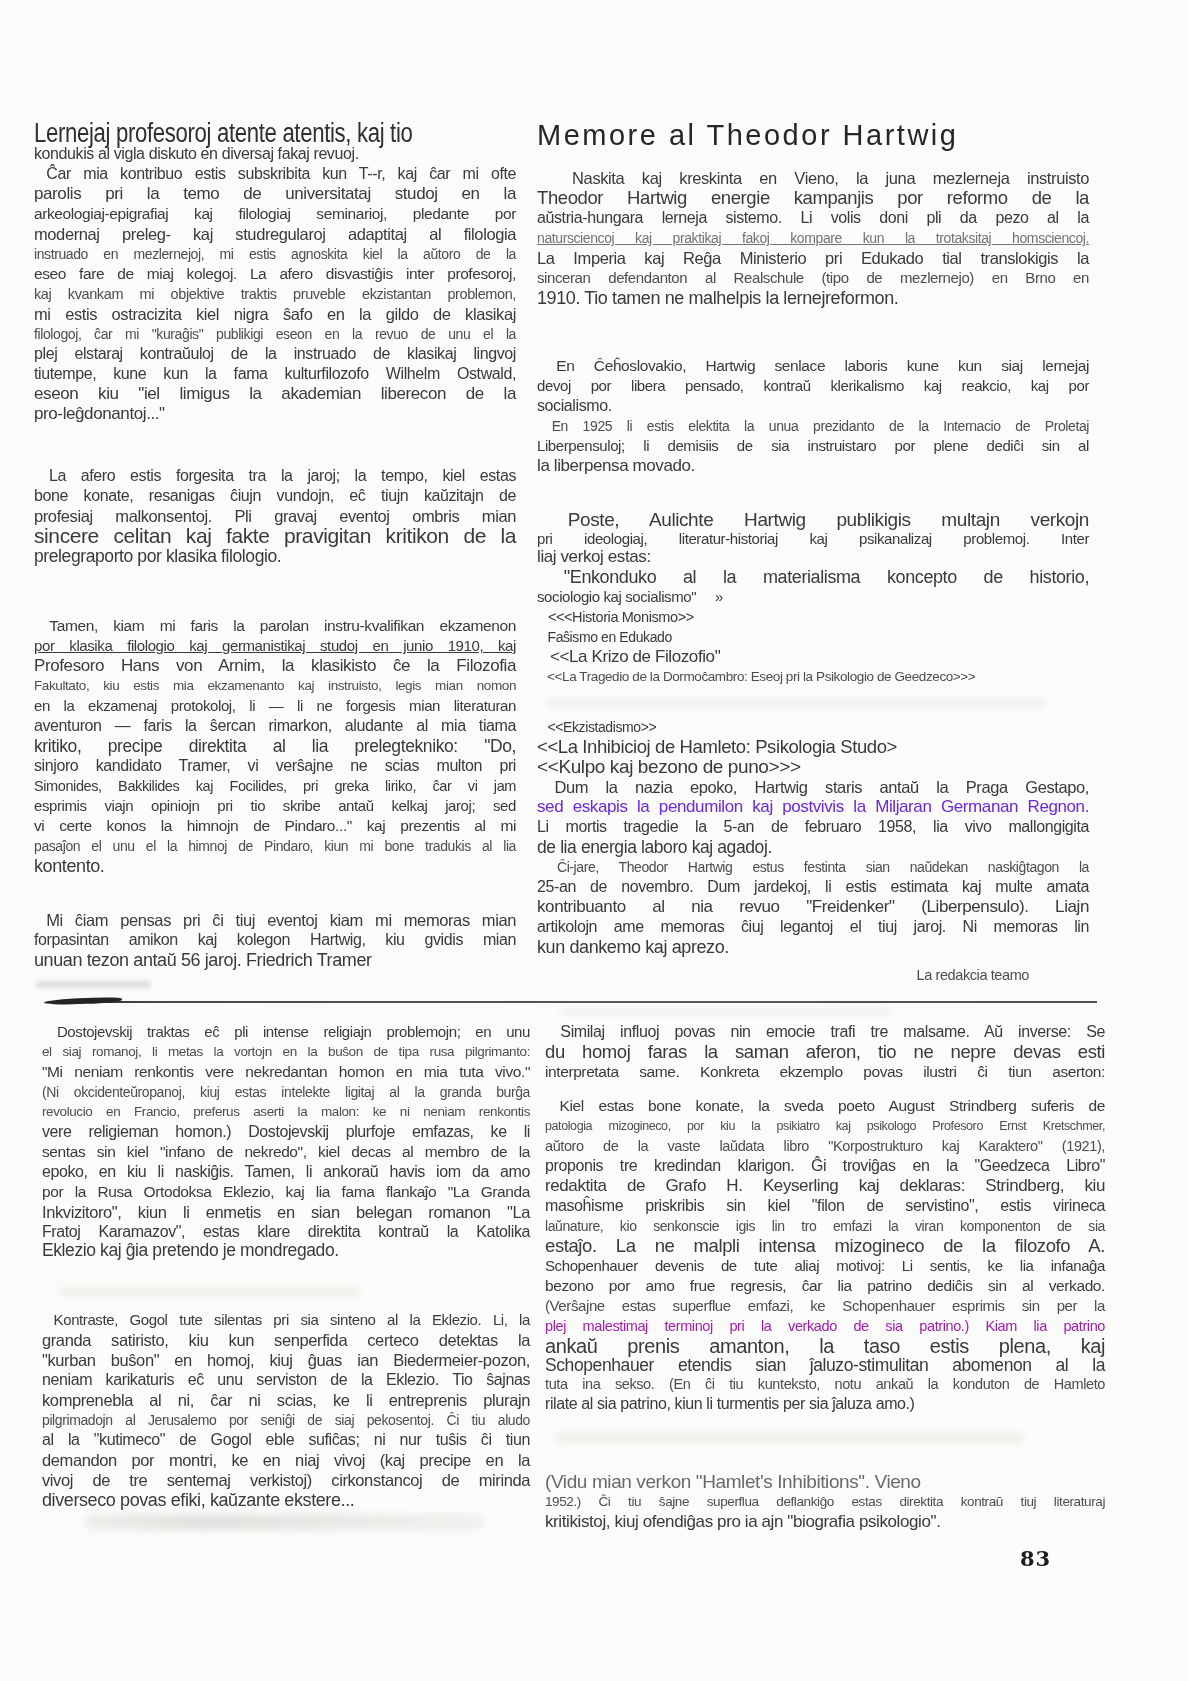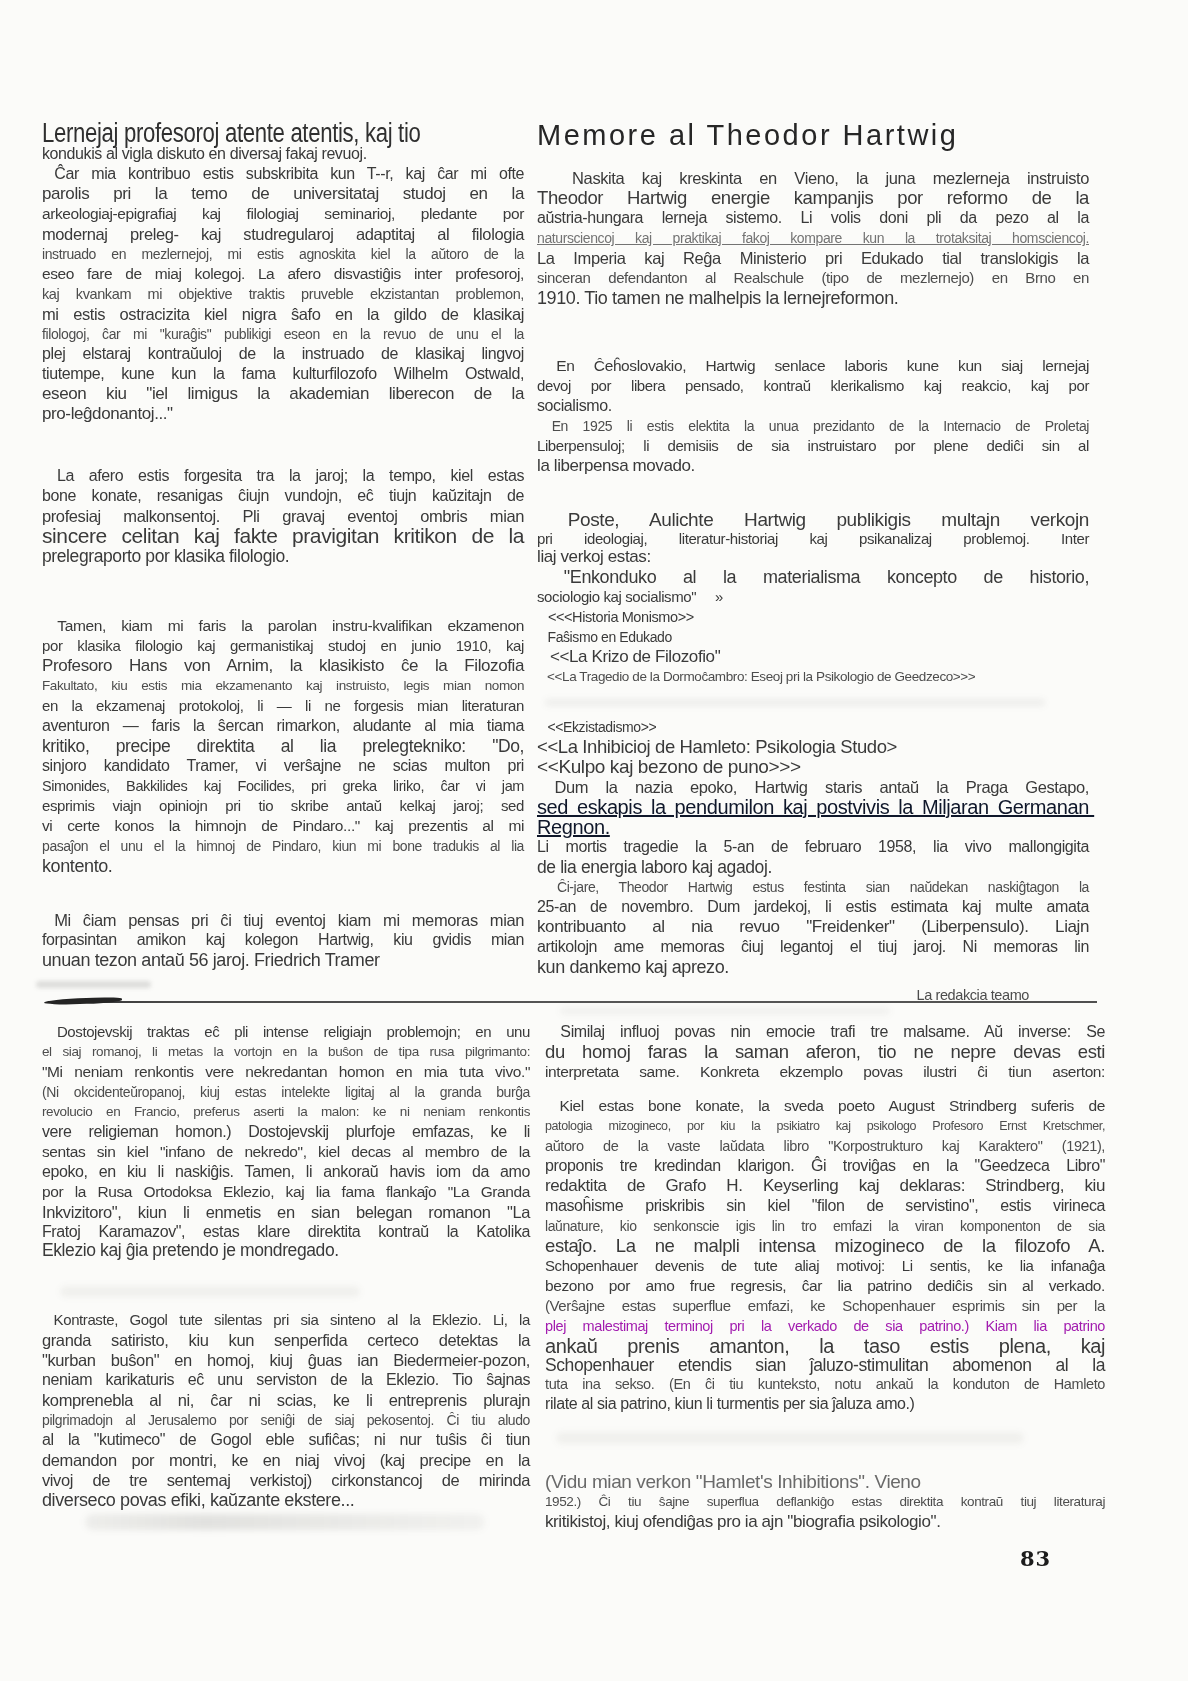--- a/index.html
+++ b/index.html
@@ -1,21 +1,21 @@
 <!DOCTYPE html>
 <html style="--paper: #fbfbf9; --ink: #3a3a3a; --rule: #4a4a4a;"><head>
 <meta charset="utf-8">
 <style>
   html,body{margin:0;padding:0}
   body{
     width:1188px;height:1681px;position:relative;overflow:hidden;
     background:var(--paper,#fbfbf9);
   }
   .col{position:absolute}
-  .tl{left:42px;top:118px;width:482px}
+  .tl{left:34px;top:118px;width:482px}
   .tr{left:537px;top:118px;width:552px}
   .bl{left:42px;top:1022px;width:488px}
   .br{left:545px;top:1022px;width:560px}
   .line{
     font-family:"Liberation Sans",sans-serif;
     color:var(--ink,#3a3a3a);
     line-height:20px;
     letter-spacing:-0.4px;
     white-space:pre-wrap;
     text-align:justify;
@@ -58,21 +58,21 @@
     <div class="line" style="font-size: 16px;">plej elstaraj kontraŭuloj de la instruado de klasikaj lingvoj</div>
     <div class="line" style="font-size: 16px;">tiutempe, kune kun la fama kulturfilozofo Wilhelm Ostwald,</div>
     <div class="line" style="font-size: 17px;">eseon kiu "iel limigus la akademian liberecon de la</div>
     <div class="line nj" style="font-size: 17px;">pro-leĝdonantoj..."</div>
     <div class="line" style="font-size: 16px; margin-top: 42px;"> La afero estis forgesita tra la jaroj; la tempo, kiel estas</div>
     <div class="line" style="font-size: 16px;">bone konate, resanigas ĉiujn vundojn, eĉ tiujn kaŭzitajn de</div>
     <div class="line" style="font-size: 16.5px;">profesiaj malkonsentoj. Pli gravaj eventoj ombris mian</div>
     <div class="line" style="font-size: 21px;">sincere celitan kaj fakte pravigitan kritikon de la</div>
     <div class="line nj" style="font-size: 17.5px;">prelegraporto por klasika filologio.</div>
     <div class="line" style="font-size: 15.5px; margin-top: 50px;"> Tamen, kiam mi faris la parolan instru-kvalifikan ekzamenon</div>
-    <div class="line" style="font-size: 15px;">por klasika filologio kaj germanistikaj studoj en junio 1910, kaj</div>
+    <div class="line" style="font-size: 15px; text-decoration: underline;">por klasika filologio kaj germanistikaj studoj en junio 1910, kaj</div>
     <div class="line" style="font-size: 17px;">Profesoro Hans von Arnim, la klasikisto ĉe la Filozofia</div>
     <div class="line" style="font-size: 13.5px; color: rgb(77, 77, 77);">Fakultato, kiu estis mia ekzamenanto kaj instruisto, legis mian nomon</div>
     <div class="line" style="font-size: 15px;">en la ekzamenaj protokoloj, li — li ne forgesis mian literaturan</div>
     <div class="line" style="font-size: 16px;">aventuron — faris la ŝercan rimarkon, aludante al mia tiama</div>
     <div class="line" style="font-size: 17.5px;">kritiko, precipe direktita al lia prelegtekniko: "Do,</div>
     <div class="line" style="font-size: 16px;">sinjoro kandidato Tramer, vi verŝajne ne scias multon pri</div>
     <div class="line" style="font-size: 14.5px;">Simonides, Bakkilides kaj Focilides, pri greka liriko, ĉar vi jam</div>
     <div class="line" style="font-size: 15px;">esprimis viajn opiniojn pri tio skribe antaŭ kelkaj jaroj; sed</div>
     <div class="line" style="font-size: 15.5px;">vi certe konos la himnojn de Pindaro..." kaj prezentis al mi</div>
     <div class="line" style="font-size: 14px; color: rgb(77, 77, 77);">pasaĵon el unu el la himnoj de Pindaro, kiun mi bone tradukis al lia</div>
@@ -102,21 +102,21 @@
     <div class="line" style="font-size: 18px;"> "Enkonduko al la materialisma koncepto de historio,</div>
     <div class="line nj" style="font-size: 15px;">sociologio kaj socialismo"     »</div>
     <div class="line nj" style="font-size: 14.5px;">   &lt;&lt;&lt;Historia Monismo&gt;&gt;</div>
     <div class="line nj" style="font-size: 14px;">   Faŝismo en Edukado</div>
     <div class="line nj" style="font-size: 17px;">   &lt;&lt;La Krizo de Filozofio"</div>
     <div class="line nj" style="font-size: 13.5px; color: rgb(77, 77, 77);">   &lt;&lt;La Tragedio de la Dormoĉambro: Eseoj pri la Psikologio de Geedzeco&gt;&gt;&gt;</div>
     <div class="line nj" style="font-size: 14px; margin-top: 30px;">   &lt;&lt;Ekzistadismo&gt;&gt;</div>
     <div class="line nj" style="font-size: 18.5px;">&lt;&lt;La Inhibicioj de Hamleto: Psikologia Studo&gt;</div>
     <div class="line nj" style="font-size: 19px;">&lt;&lt;Kulpo kaj bezono de puno&gt;&gt;&gt;</div>
     <div class="line" style="font-size: 16.5px;"> Dum la nazia epoko, Hartwig staris antaŭ la Praga Gestapo,</div>
-    <div class="line" style="font-size: 20px; color: #0f172a; text-decoration: underline;">sed eskapis la pendumilon kaj postvivis la Miljaran Germanan Regnon.</div>
+    <div class="line" style="font-size: 17px; color: #6d28d9;">sed eskapis la pendumilon kaj postvivis la Miljaran Germanan Regnon.</div>
     <div class="line" style="font-size: 16px;">Li mortis tragedie la 5-an de februaro 1958, lia vivo mallongigita</div>
     <div class="line nj" style="font-size: 17.5px;">de lia energia laboro kaj agadoj.</div>
     <div class="line" style="font-size: 14px; color: rgb(77, 77, 77);"> Ĉi-jare, Theodor Hartwig estus festinta sian naŭdekan naskiĝtagon la</div>
     <div class="line" style="font-size: 16px;">25-an de novembro. Dum jardekoj, li estis estimata kaj multe amata</div>
     <div class="line" style="font-size: 17px;">kontribuanto al nia revuo "Freidenker" (Liberpensulo). Liajn</div>
     <div class="line" style="font-size: 16px;">artikolojn ame memoras ĉiuj legantoj el tiuj jaroj. Ni memoras lin</div>
     <div class="line nj" style="font-size: 18px;">kun dankemo kaj aprezo.</div>
     <div class="line nj" style="font-size: 14.5px; margin-top: 8px; color: rgb(77, 77, 77); text-align: right; padding-right: 60px;">La redakcia teamo</div>
   </section>
 

